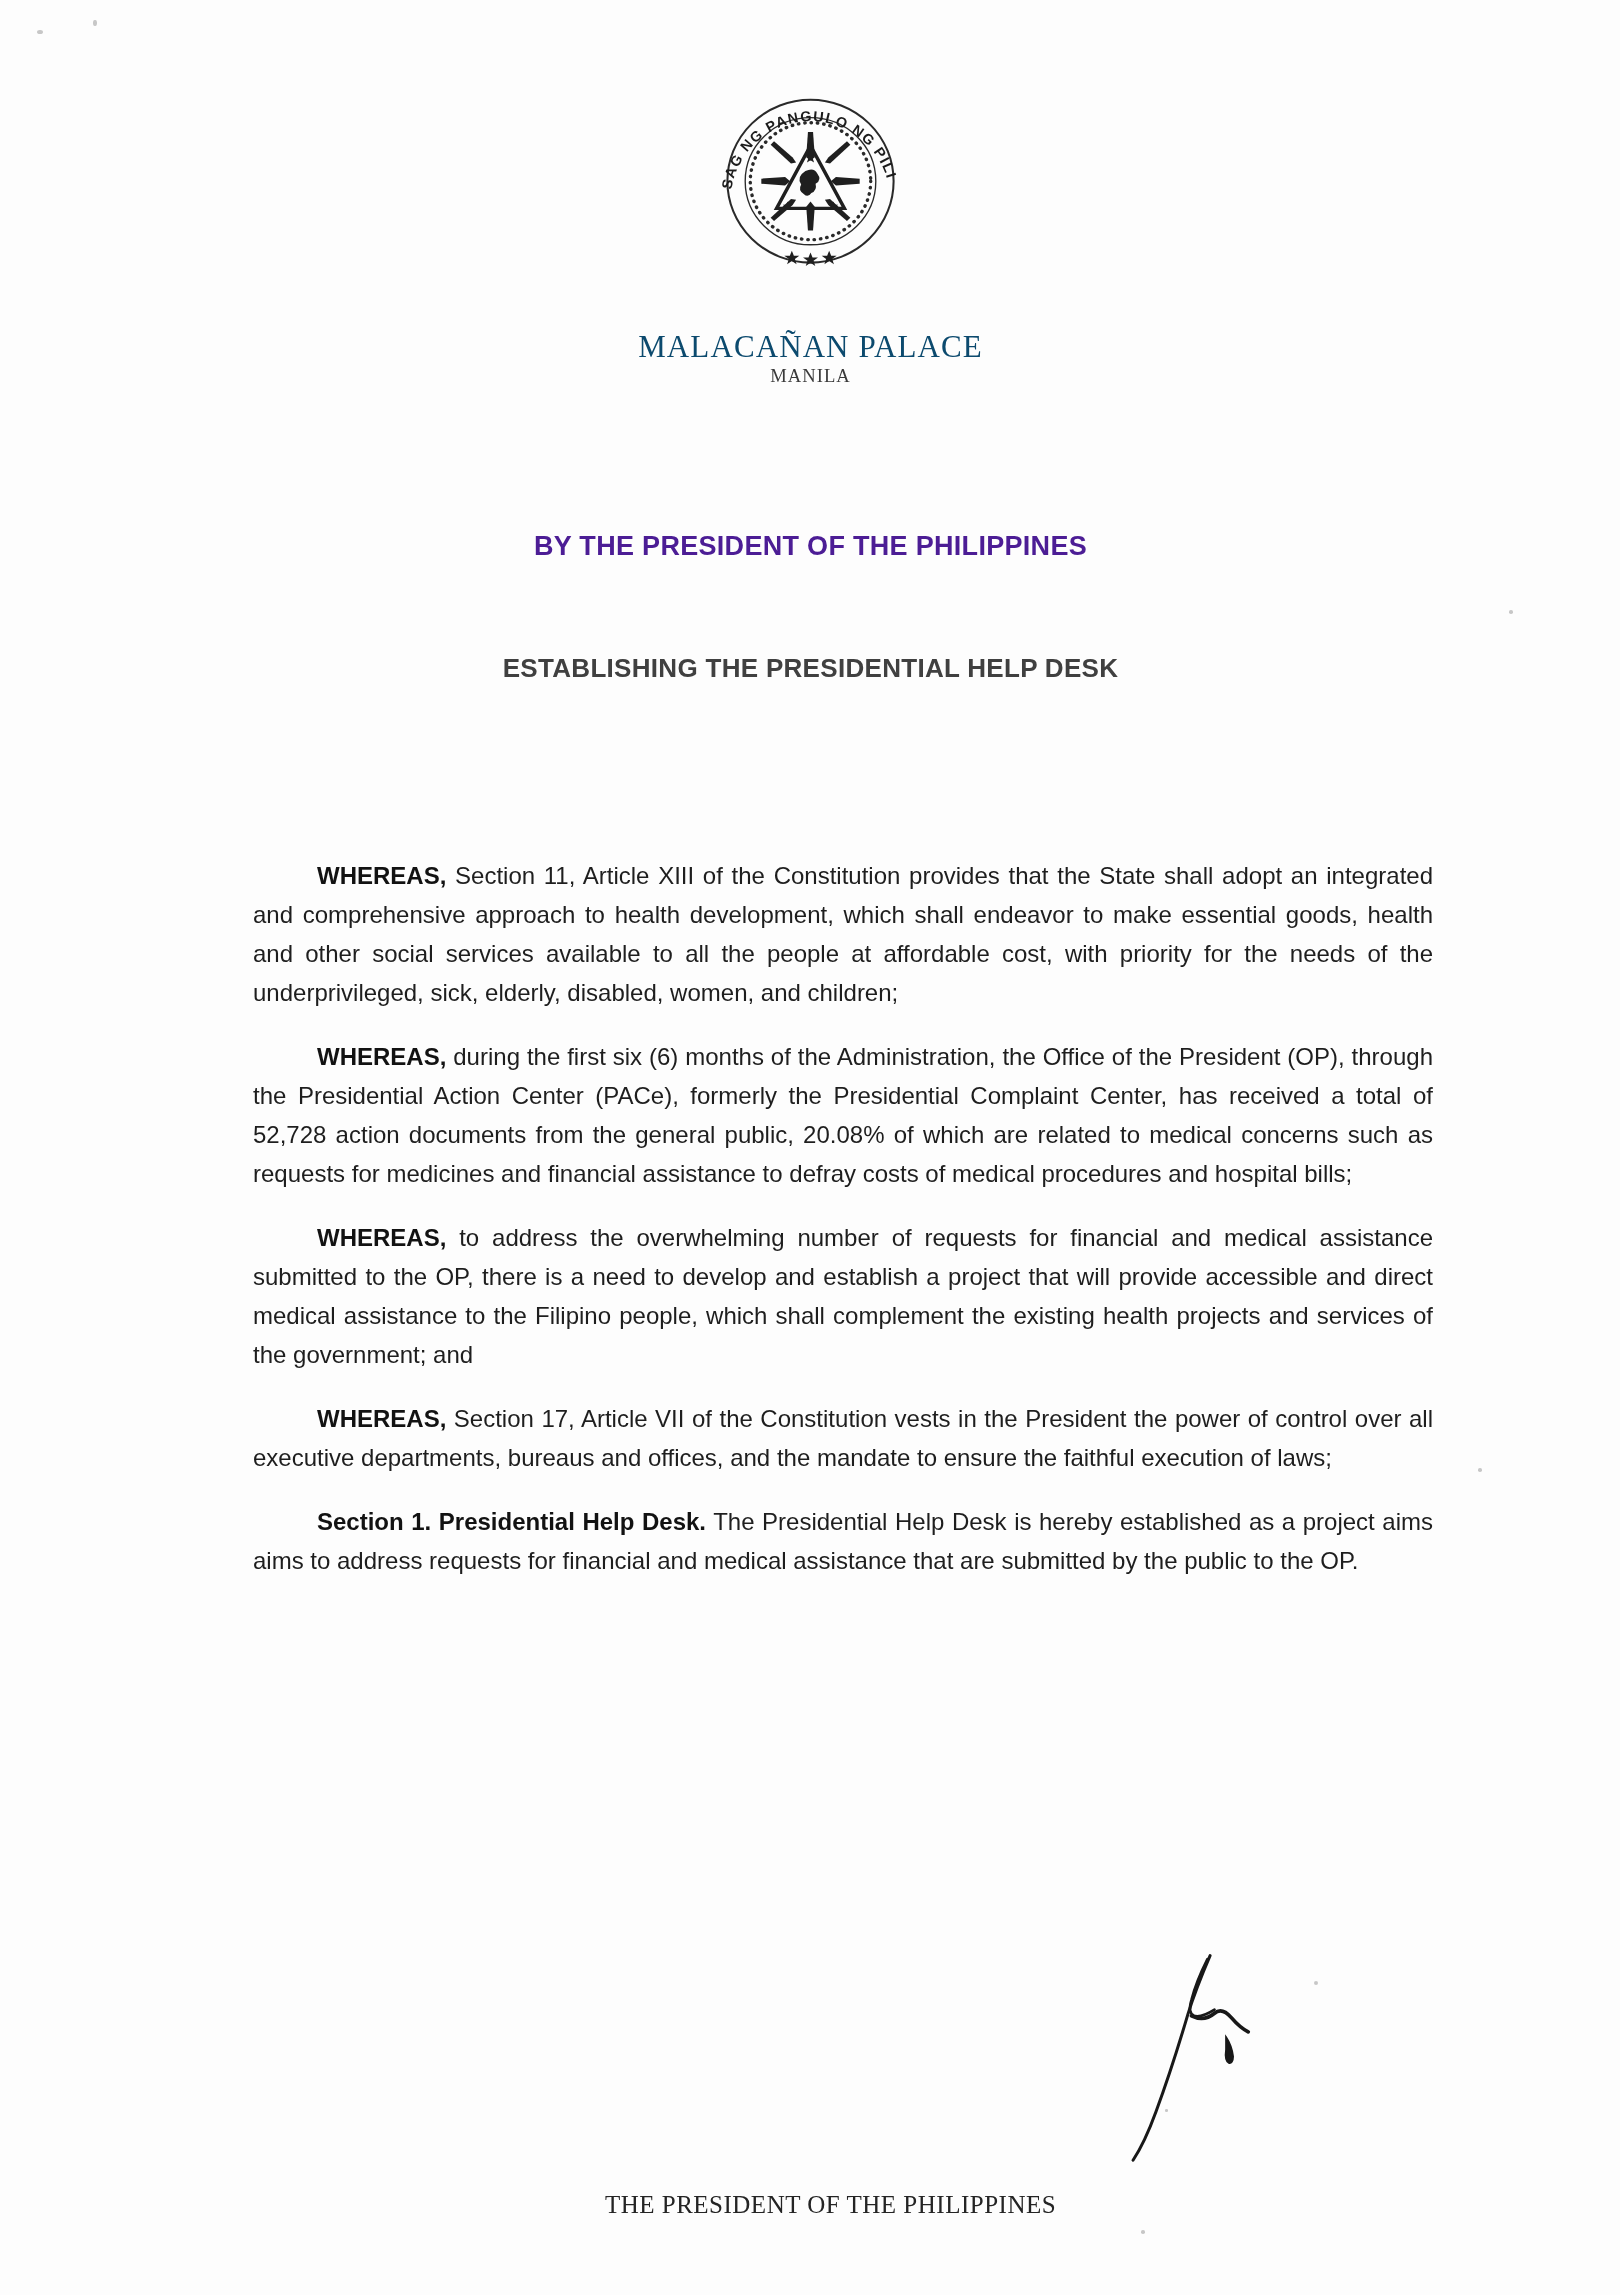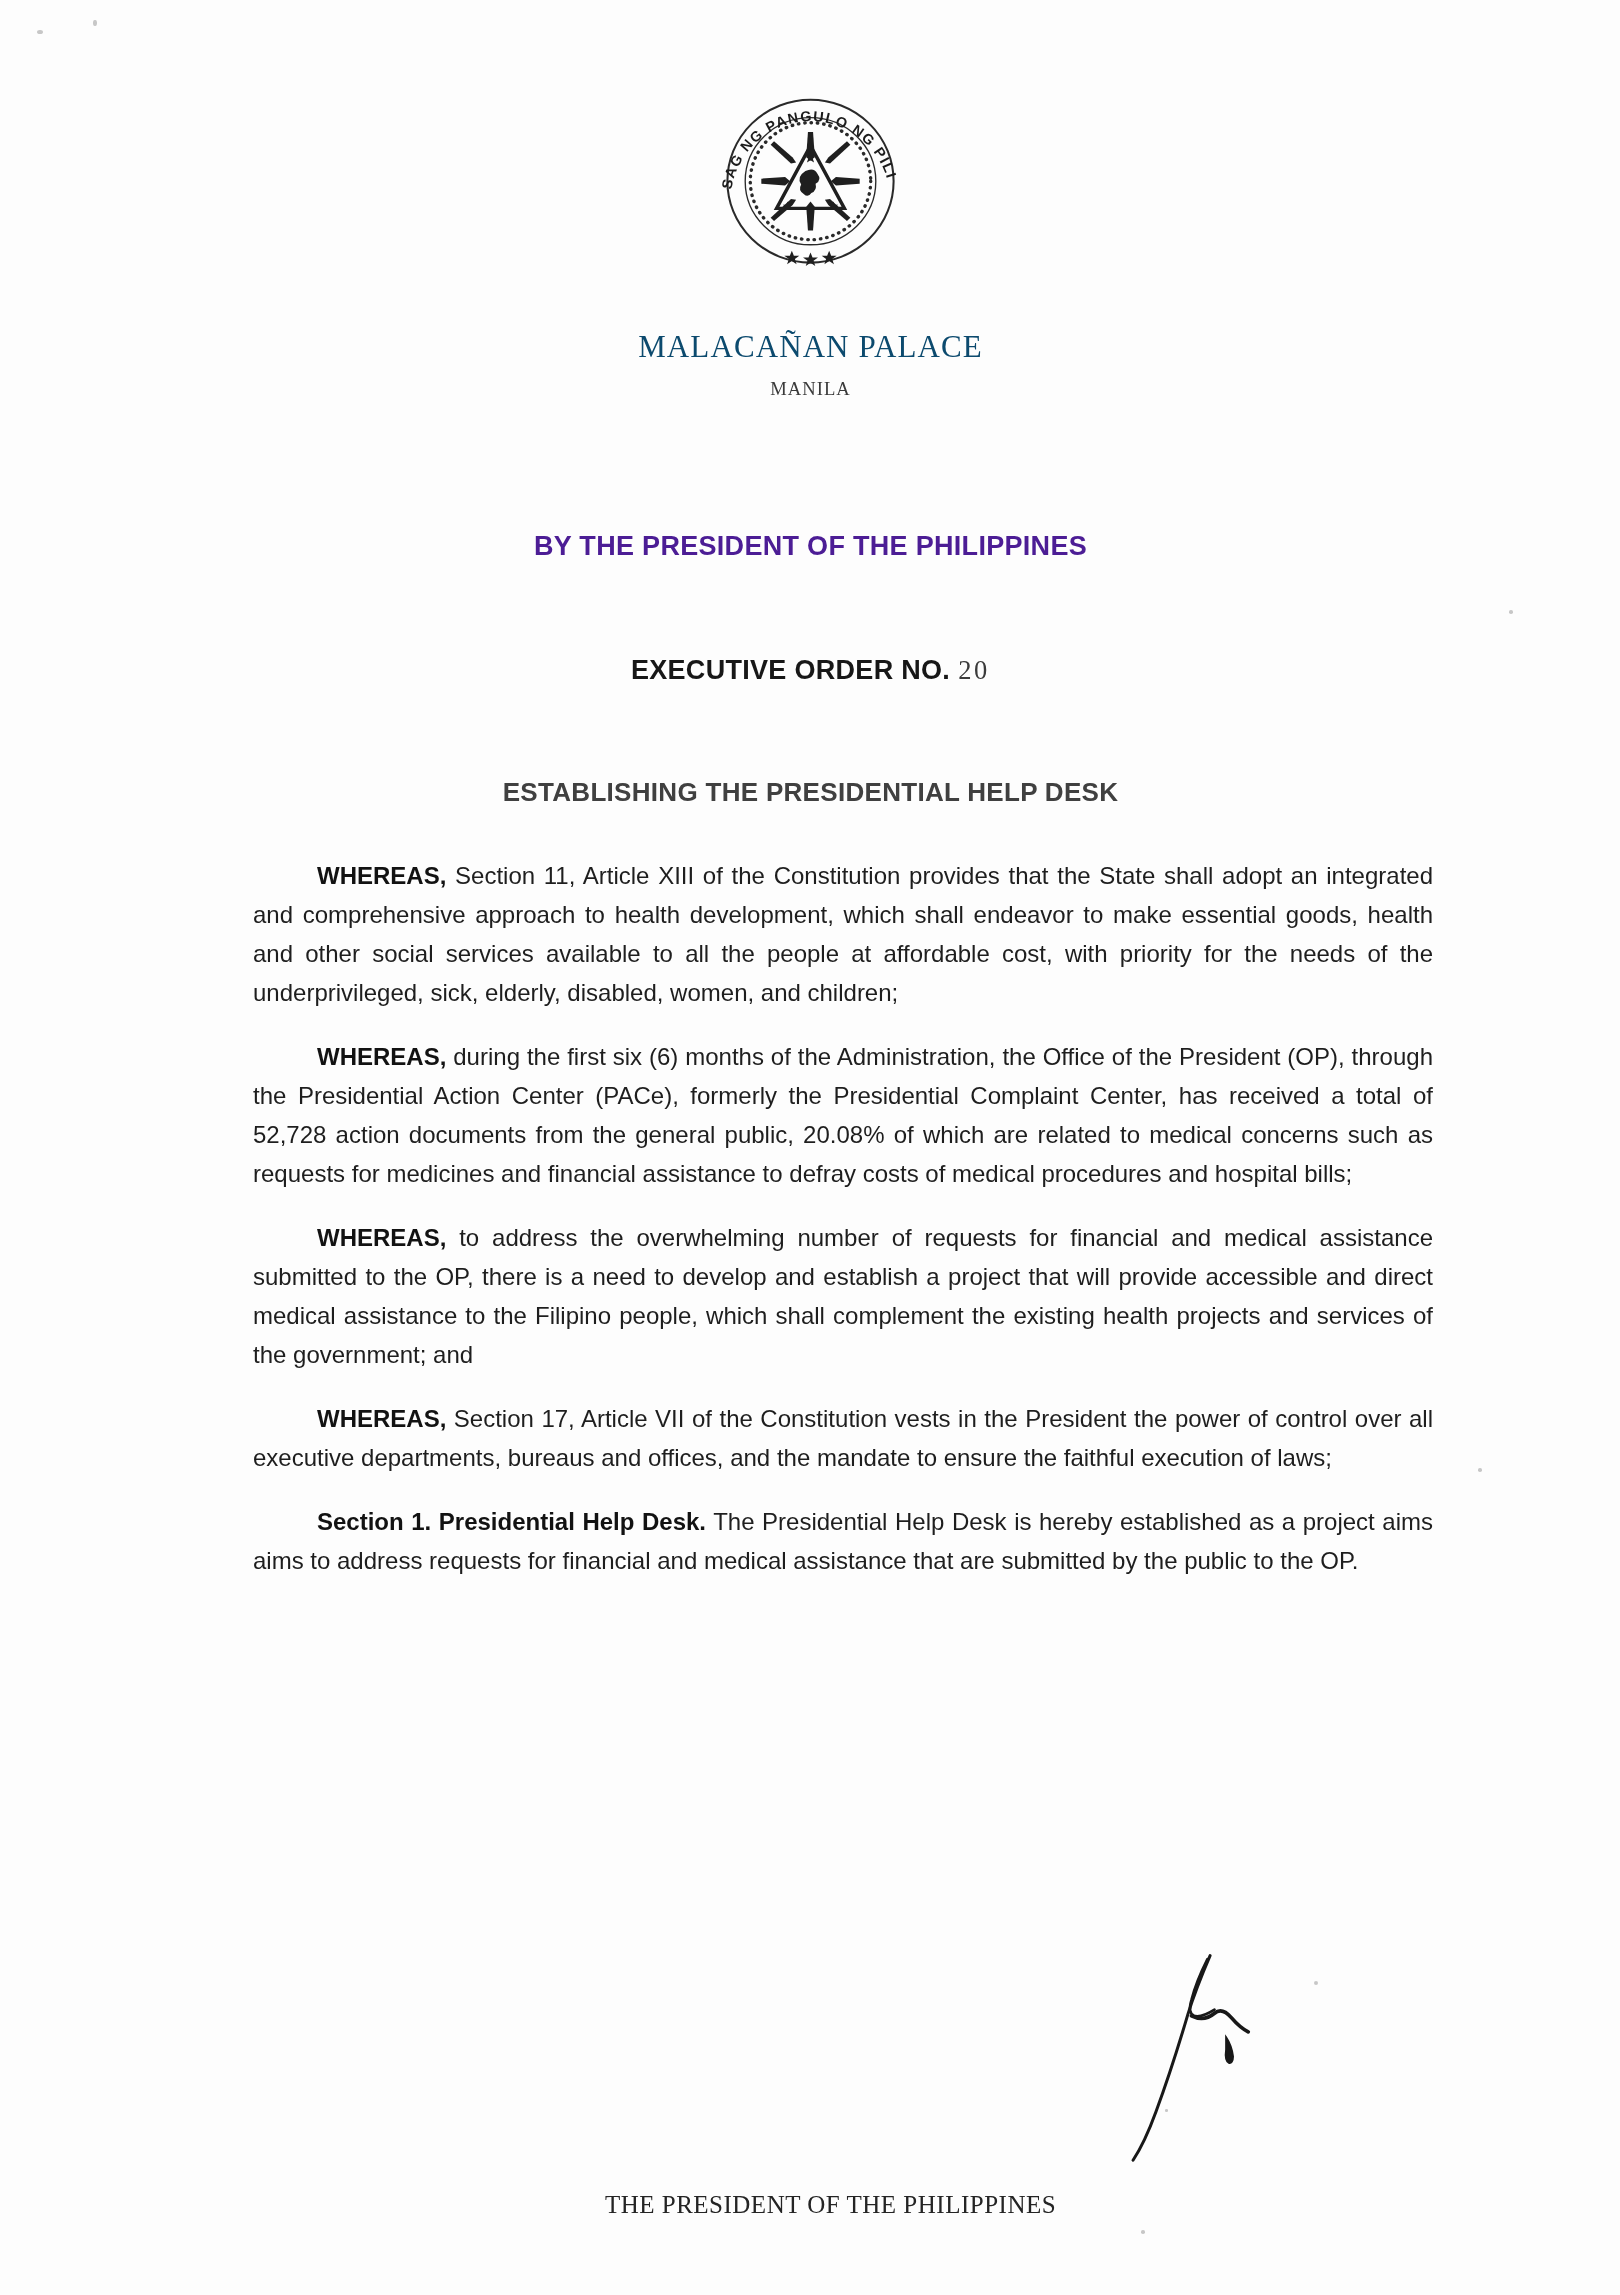--- a/index.html
+++ b/index.html
@@ -54,21 +54,21 @@
     font-size: 31px;
     letter-spacing: 1.1px;
     color: #0c4a6e;
     line-height: 1.1;
   }
   .palace-city {
     font-family: "Liberation Serif", serif;
     font-size: 18.6px;
     letter-spacing: 1px;
     color: #3a3a3a;
-    margin-top: 14px;
+    margin-top: 1px;
   }
 
   
   .title-block {
     position: absolute;
     left: 0;
     right: 0;
     top: 531px;
     text-align: center;
   }
@@ -208,23 +208,20 @@
     </svg>
   </div>
 
   <div class="palace-block">
     <div class="palace-name">MALACAÑAN PALACE</div>
     <div class="palace-city">MANILA</div>
   </div>
 
   <div class="title-block">
     <div class="title-line">BY THE PRESIDENT OF THE PHILIPPINES</div>
-    <div class="eo-line">
-      <span>EXECUTIVE ORDER NO.</span><span class="eo-number">20</span>
-    </div>
     <div class="subject-line">ESTABLISHING THE PRESIDENTIAL HELP DESK</div>
   </div>
 
   <div class="body-block">
 
     <p class="para">
       <span class="lead"></span><b>WHEREAS,</b><span> Section 11, Article XIII of the Constitution provides that the State shall adopt an integrated and comprehensive approach to health development, which shall endeavor to make essential goods, health and other social services available to all the people at affordable cost, with priority for the needs of the underprivileged, sick, elderly, disabled, women, and children;</span>
     </p>
 
     <p class="para">

